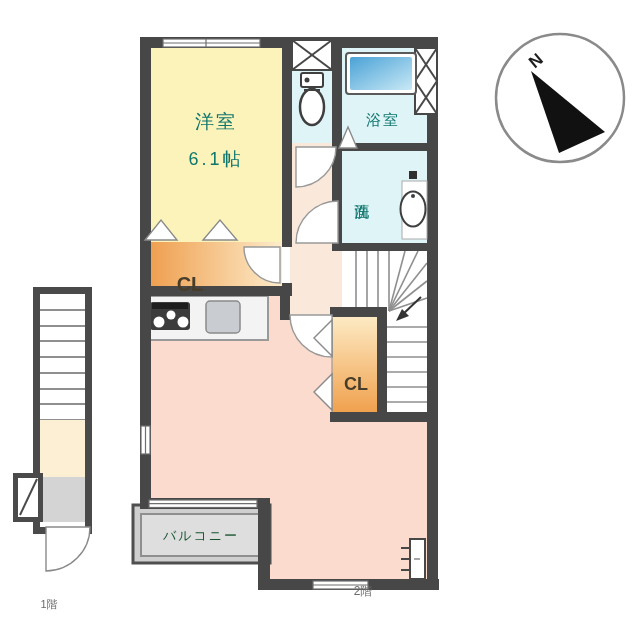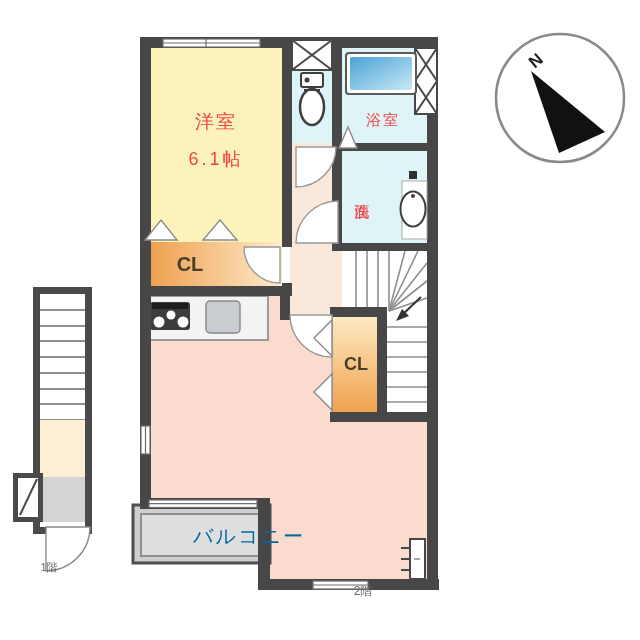--- a/index.html
+++ b/index.html
@@ -1,30 +1,30 @@
 <!DOCTYPE html>
 <html><head>
 <meta charset="utf-8">
 <style>
   html,body{margin:0;padding:0;background:#ffffff;}
   .stage{position:relative;width:640px;height:640px;background:#fff;overflow:hidden;
          font-family:"Liberation Sans","DejaVu Sans",sans-serif;color:#2e2e2e;}
   .stage svg{position:absolute;left:0;top:0;}
   .lbl{position:absolute;transform:translate(-50%,-50%);white-space:nowrap;
-       text-align:center;line-height:1.15;color:#ef4444;}
+       text-align:center;line-height:1.15;color:#0f766e;}
   .lbl .l1{display:block;}
   .lbl .l2{display:block;}
   .room-name{font-size:19px;letter-spacing:2px;}
   .room-size{font-size:18px;letter-spacing:3px;margin-top:16px;}
   .bath-name{font-size:15px;letter-spacing:2px;}
   .wash-name{font-size:15px;letter-spacing:1px;writing-mode:vertical-rl;}
-  .cl-name{font-size:20px;font-weight:bold;color:#44false3a26;color:#473d28;}
+  .cl-name{font-size:20px;font-weight:bold;color:#44false3a26;color:#473d28;margin-top:20px;}
   .ldk-name{font-size:27px;letter-spacing:8px;font-weight:500;}
   .ldk-size{font-size:20px;letter-spacing:2px;margin-top:2px;}
-  .balcony-name{font-size:20px;letter-spacing:2px;color:#0369a1;margin-left:48px;}
+  .balcony-name{font-size:13px;letter-spacing:2px;color:#14532d;}
   .floor-note{font-size:12px;color:#6a6a6a;}
   .floor-note.small{font-size:11px;}
   .north{font-size:17px;font-weight:bold;color:#1d1d1d;
          transform:translate(-50%,-50%) rotate(-40deg);}
 </style>
 </head>
 <body>
 
 <div class="stage">
   <svg width="640" height="640" viewBox="0 0 640 640">
@@ -227,18 +227,18 @@
 
   <div class="lbl wash-name" style="left:362px;top:193px;">洗面</div>
 
   <div class="lbl cl-name" style="left:190px;top:264px;">CL</div>
 
   <div class="lbl cl-name" style="left:356px;top:364px;font-size:18px;">CL</div>
 
 
   <div class="lbl balcony-name" style="left:201px;top:536px;">バルコニー</div>
 
-  <div class="lbl floor-note small" style="left:49px;top:567px;">1階</div>
+  <div class="lbl floor-note small" style="left:49px;top:604px;">1階</div>
 
   <div class="lbl floor-note" style="left:363px;top:592px;">2階</div>
 
   <div class="lbl north" style="left:536px;top:61px;">N</div>
 </div>
 
 </body></html>

